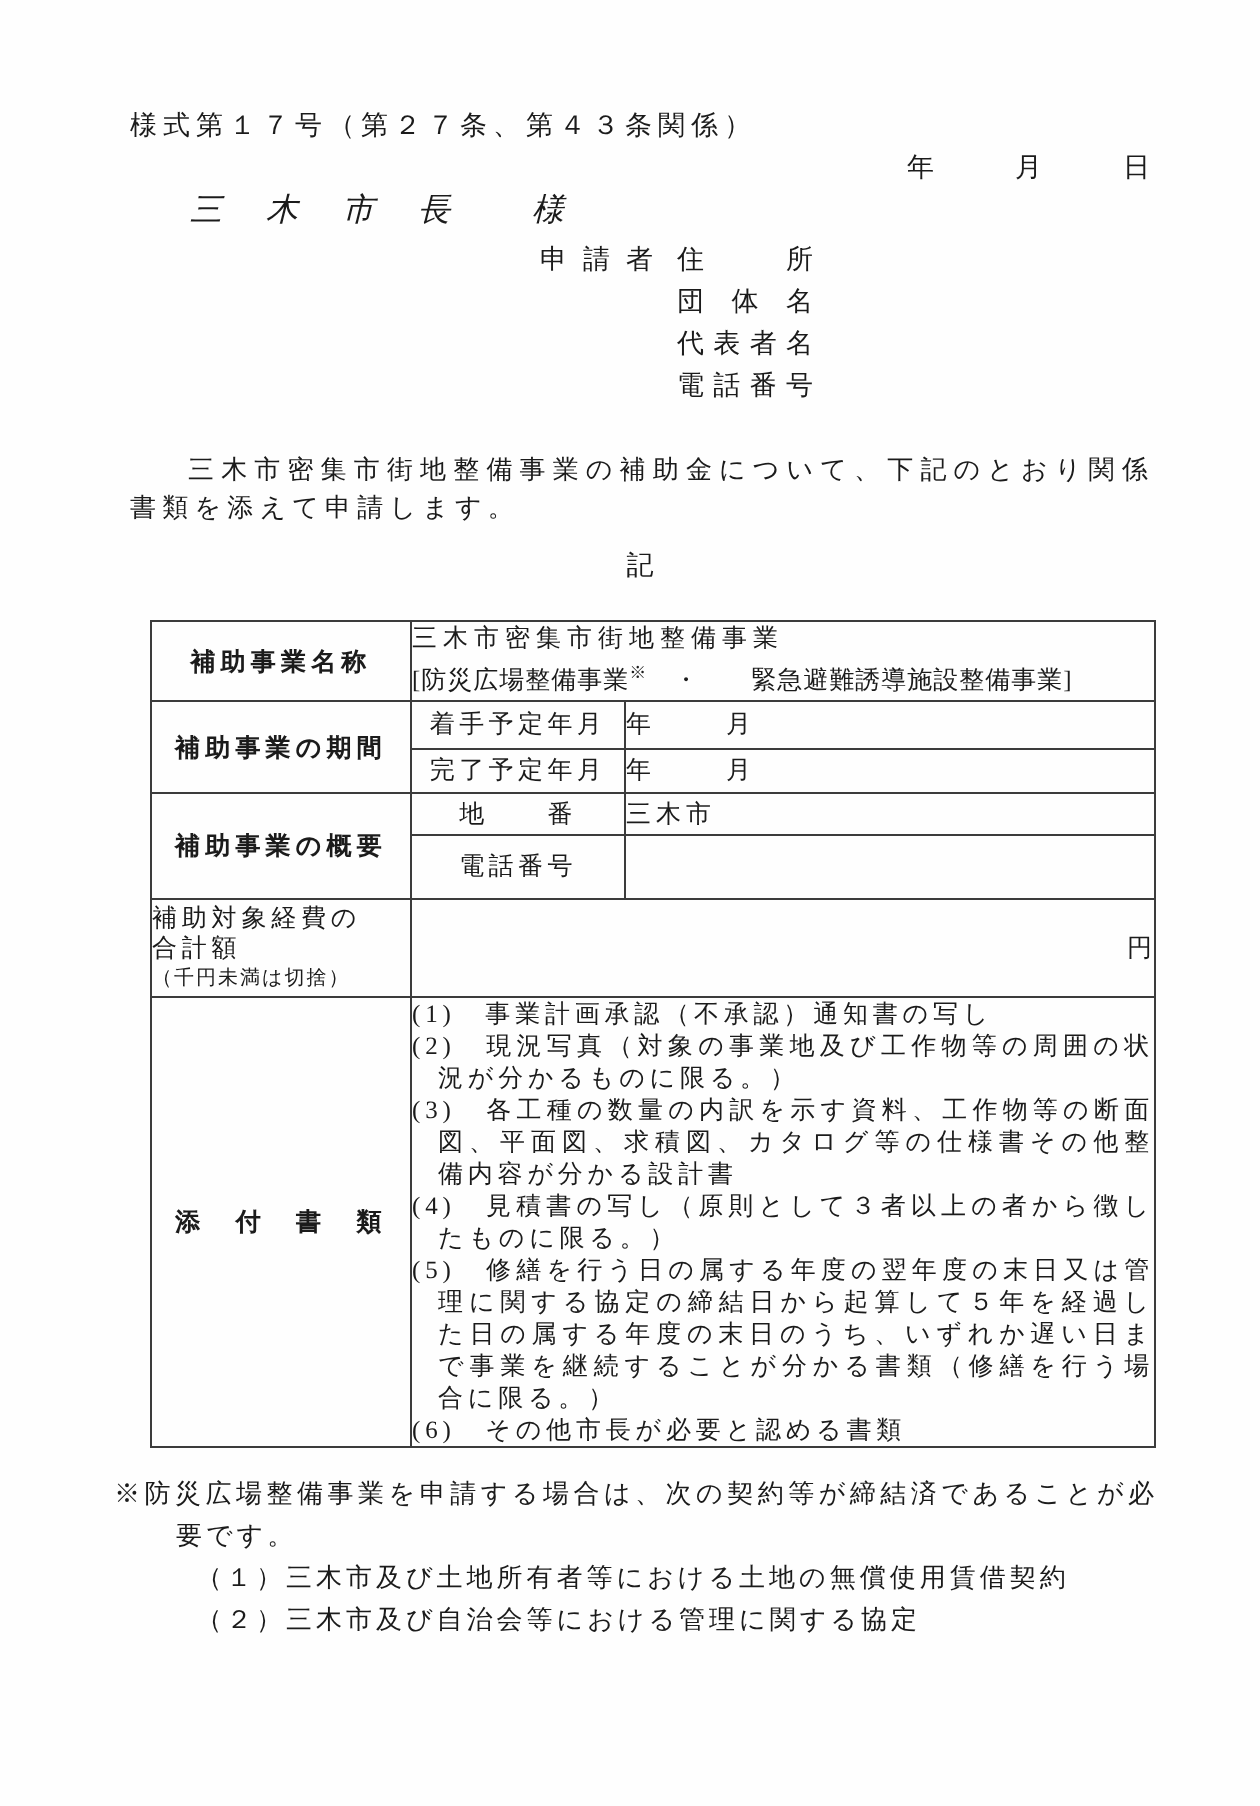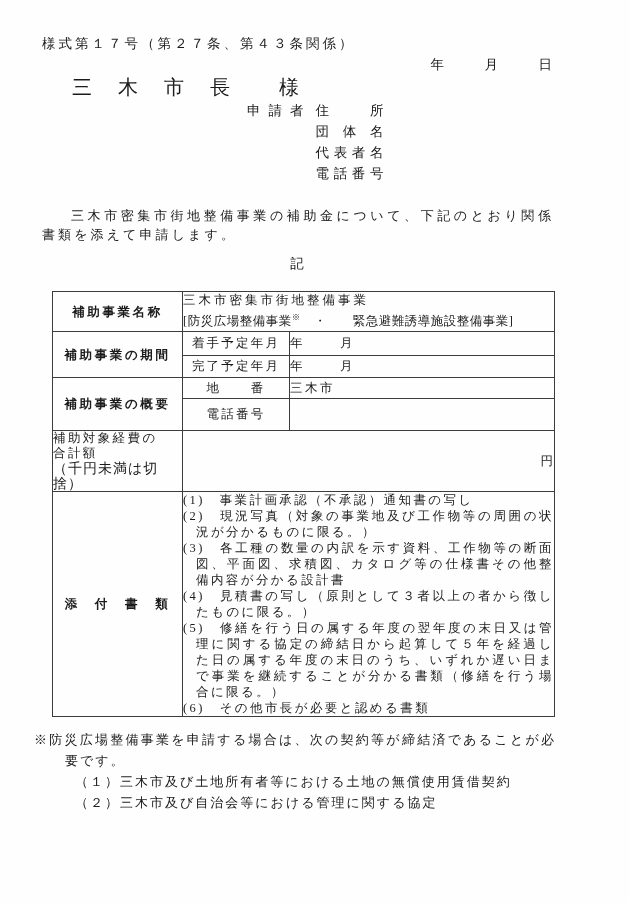--- a/index.html
+++ b/index.html
@@ -8,41 +8,42 @@
     position: relative;
     width: 630px;
     height: 903px;
     background: #fefefe;
     font-family: "Liberation Serif", "DejaVu Serif", serif;
     color: #1b1b1b;
     overflow: hidden;
   }
   .content {
     width: 512px;
-    margin-left: 42px;
-    padding-top: 34px;
+    margin-left: 65px;
+    padding-top: 53px;
     font-size: 13px;
   }
   .form-number {
     font-size: 13.5px;
     letter-spacing: 3px;
     line-height: 20px;
   }
   .date-line {
     text-align: right;
     padding-right: 2px;
     font-size: 13.5px;
     line-height: 21px;
   }
   .addressee {
     margin-top: 1px;
     margin-left: 30px;
-    font-size: 20px;
+    font-size: 16px;
     letter-spacing: 3px;
     line-height: 22px;
+    font-style: italic;
   }
   .applicant {
     margin-top: 2px;
     display: flex;
     margin-left: 205px;
     line-height: 21px;
   }
   .applicant-label {
     font-size: 13.5px;
     letter-spacing: 8px;
@@ -109,21 +110,21 @@
   .name-line2 sup { font-size: 8.5px; }
   .cell-sub-label {
     text-align: center;
     letter-spacing: 2.2px;
   }
   .cell-ym { padding-left: 64px; letter-spacing: 0; }
   .cell-city { padding-left: 8px; letter-spacing: 2.5px; }
   .cell-yen { text-align: right; padding-right: 50px; letter-spacing: 1px; }
   .expense-label { text-align: left; line-height: 15px; }
   .expense-l1, .expense-l2 { letter-spacing: 2.4px; }
-  .expense-l3 { font-size: 14px; letter-spacing: 1px; font-family: Liberation Serif, serif; }
+  .expense-l3 { font-size: 10px; letter-spacing: 1px; font-family: Liberation Serif, serif; }
   .cell-attachments {
     padding: 3px 8px 3px 5px;
     vertical-align: top;
   }
   .att-item {
     padding-left: 13px;
     text-indent: -13px;
     letter-spacing: 2.4px;
     line-height: 16px;
     text-align: justify;

